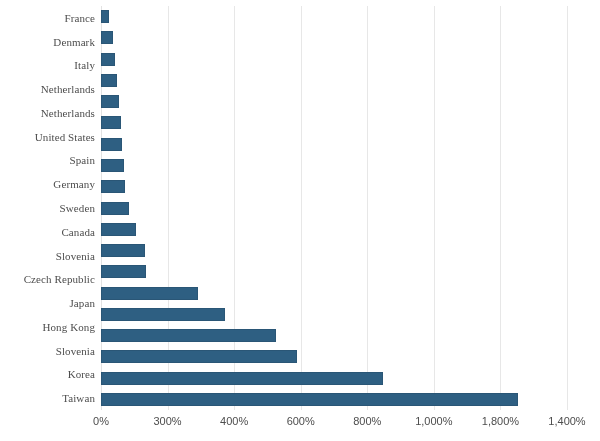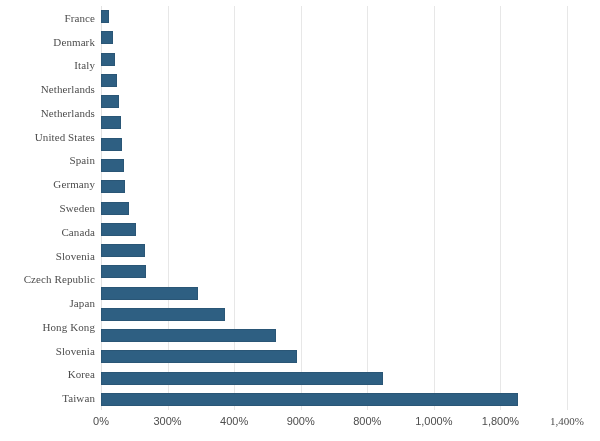--- a/index.html
+++ b/index.html
@@ -204,20 +204,20 @@
         <div class="row">
           <div class="bar" title="China: 1254%" style="width: 89.5714%; background: rgb(46, 95, 130);"></div>
         </div>
       </div>
   </div>
 
   <div class="xaxis">
       <div class="xtick" style="left: 0%;">0%</div>
       <div class="xtick" style="left: 14.2857%;">300%</div>
       <div class="xtick" style="left: 28.5714%; text-align: right;">400%</div>
-      <div class="xtick" style="left: 42.8571%;">900%</div>
+      <div class="xtick" style="left: 42.8571%;">600%</div>
       <div class="xtick" style="left: 57.1429%;">800%</div>
       <div class="xtick" style="left: 71.4286%;">1,000%</div>
       <div class="xtick" style="left: 85.7143%;">1,800%</div>
-      <div class="xtick" style="left: 100%; font-family: Liberation Serif, serif;">1,400%</div>
+      <div class="xtick" style="left: 100%;">1,400%</div>
     </div>
 
 </div>
 
 </body></html>

